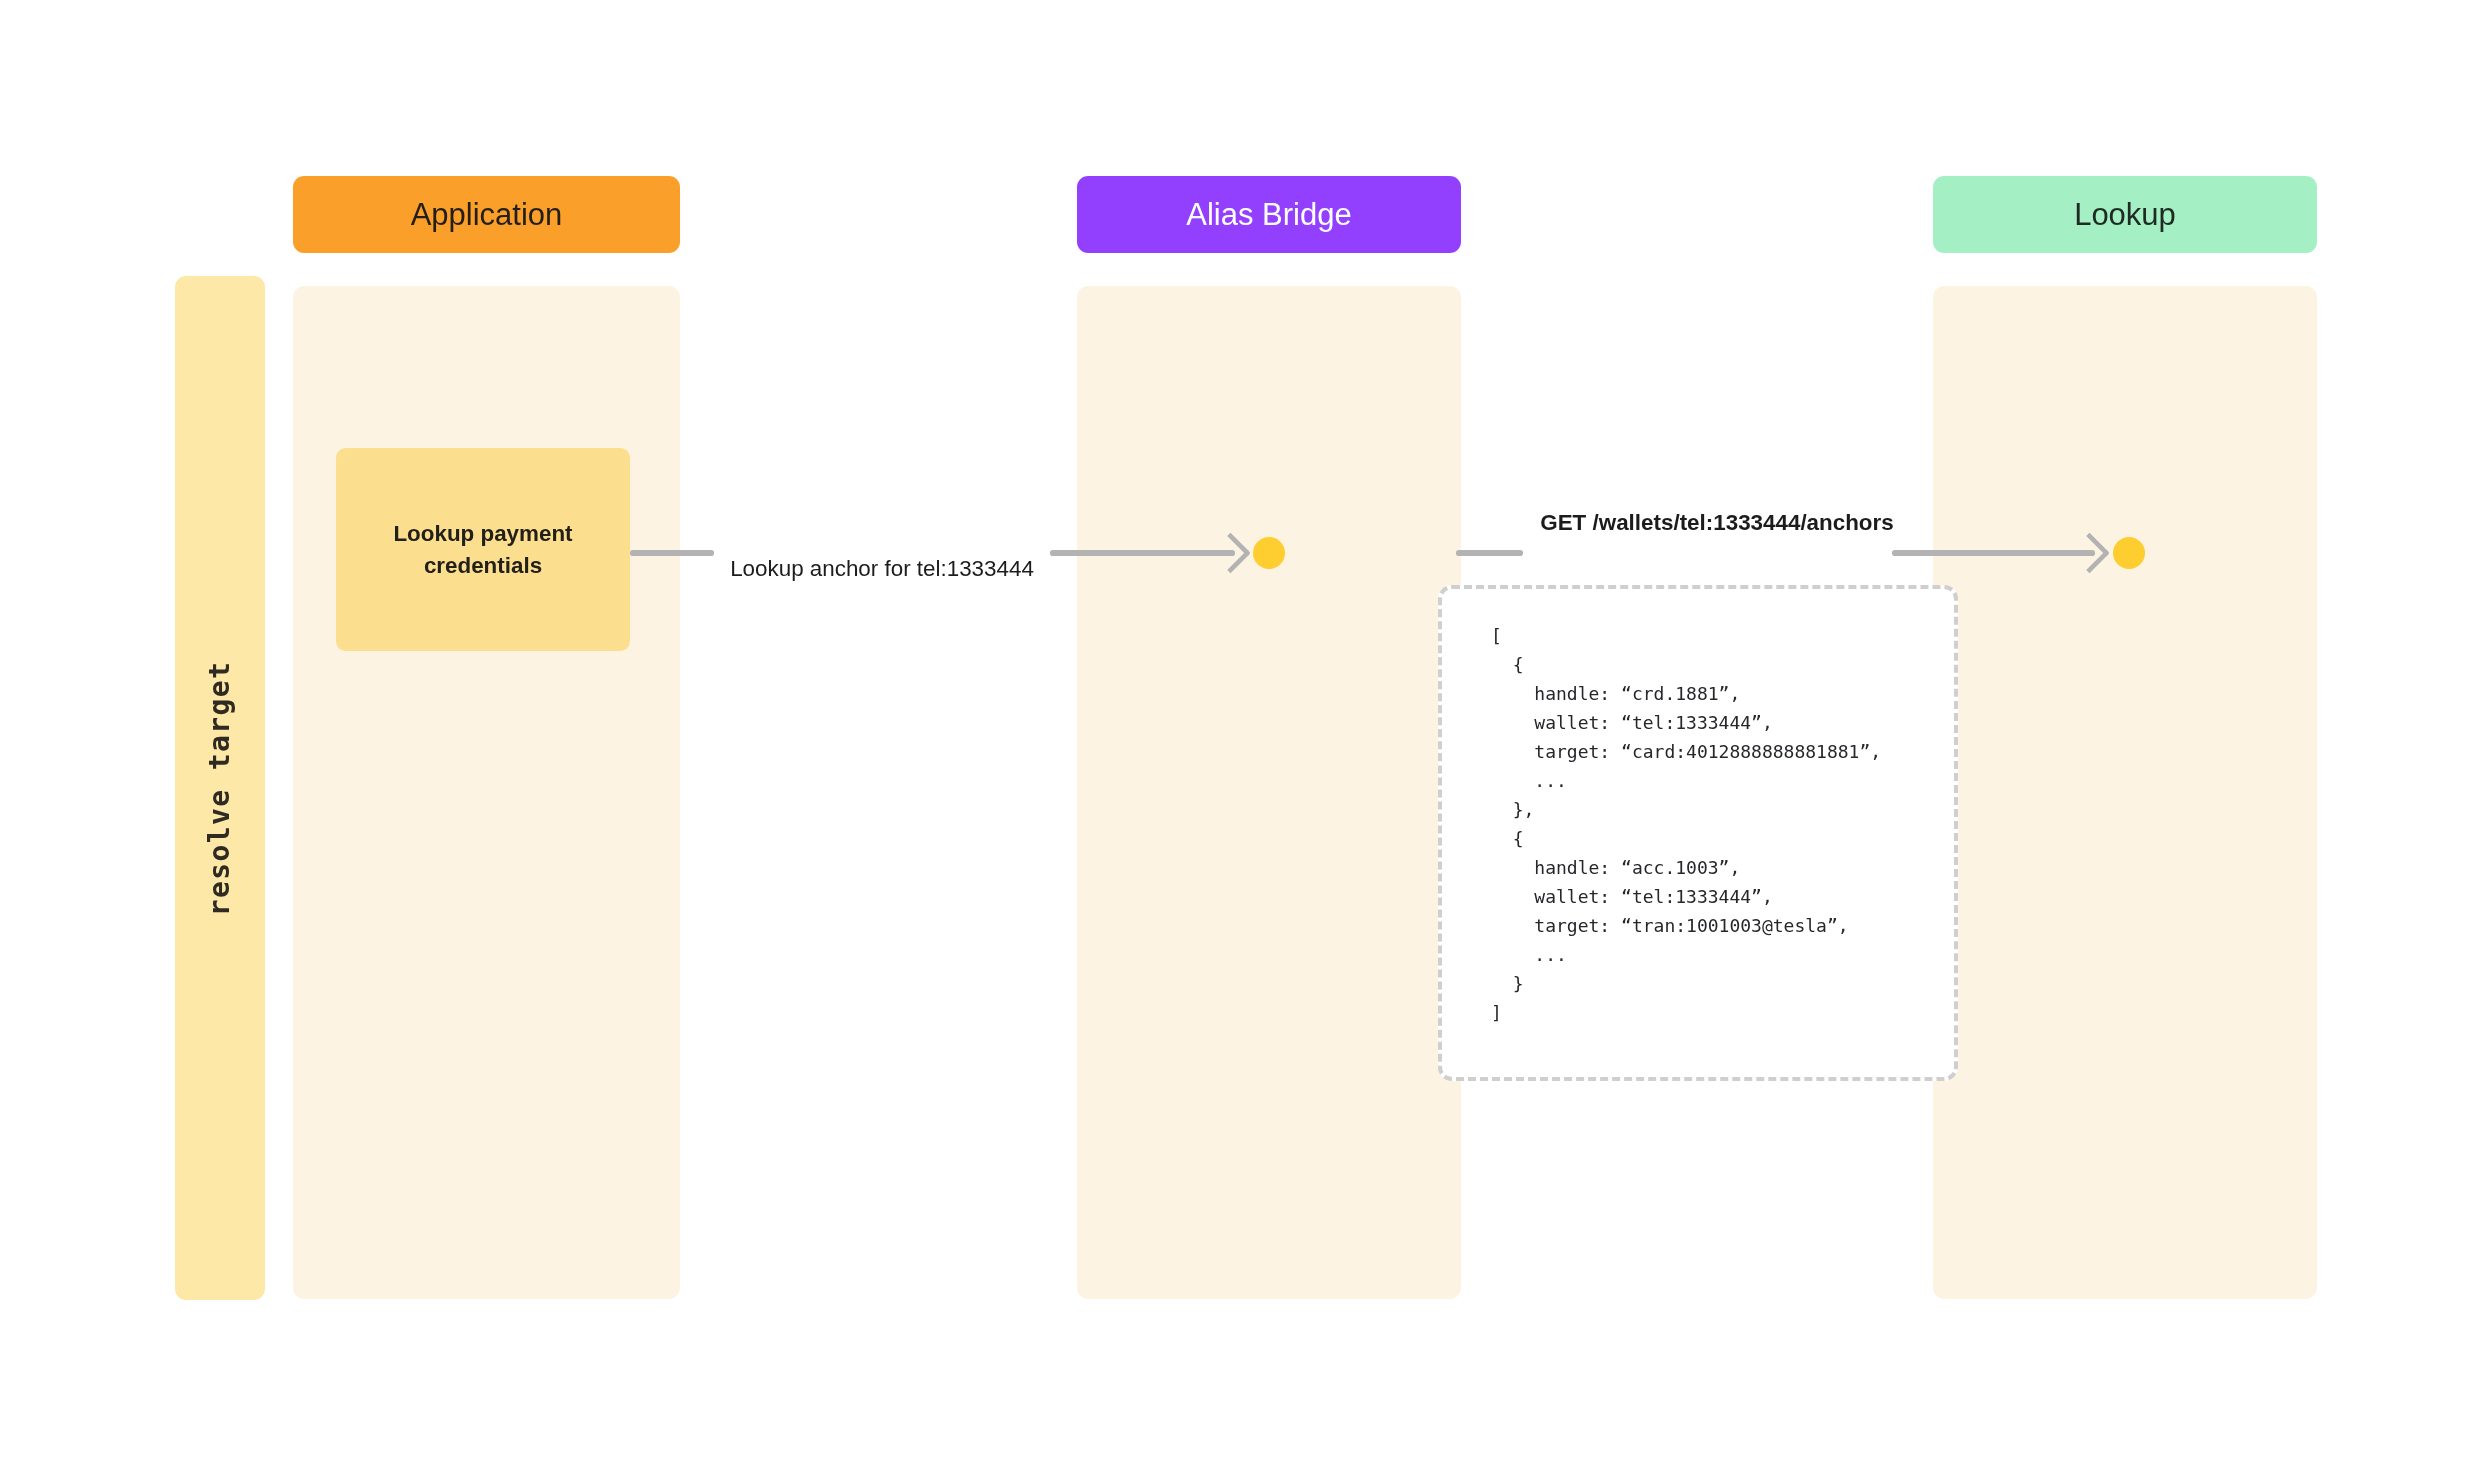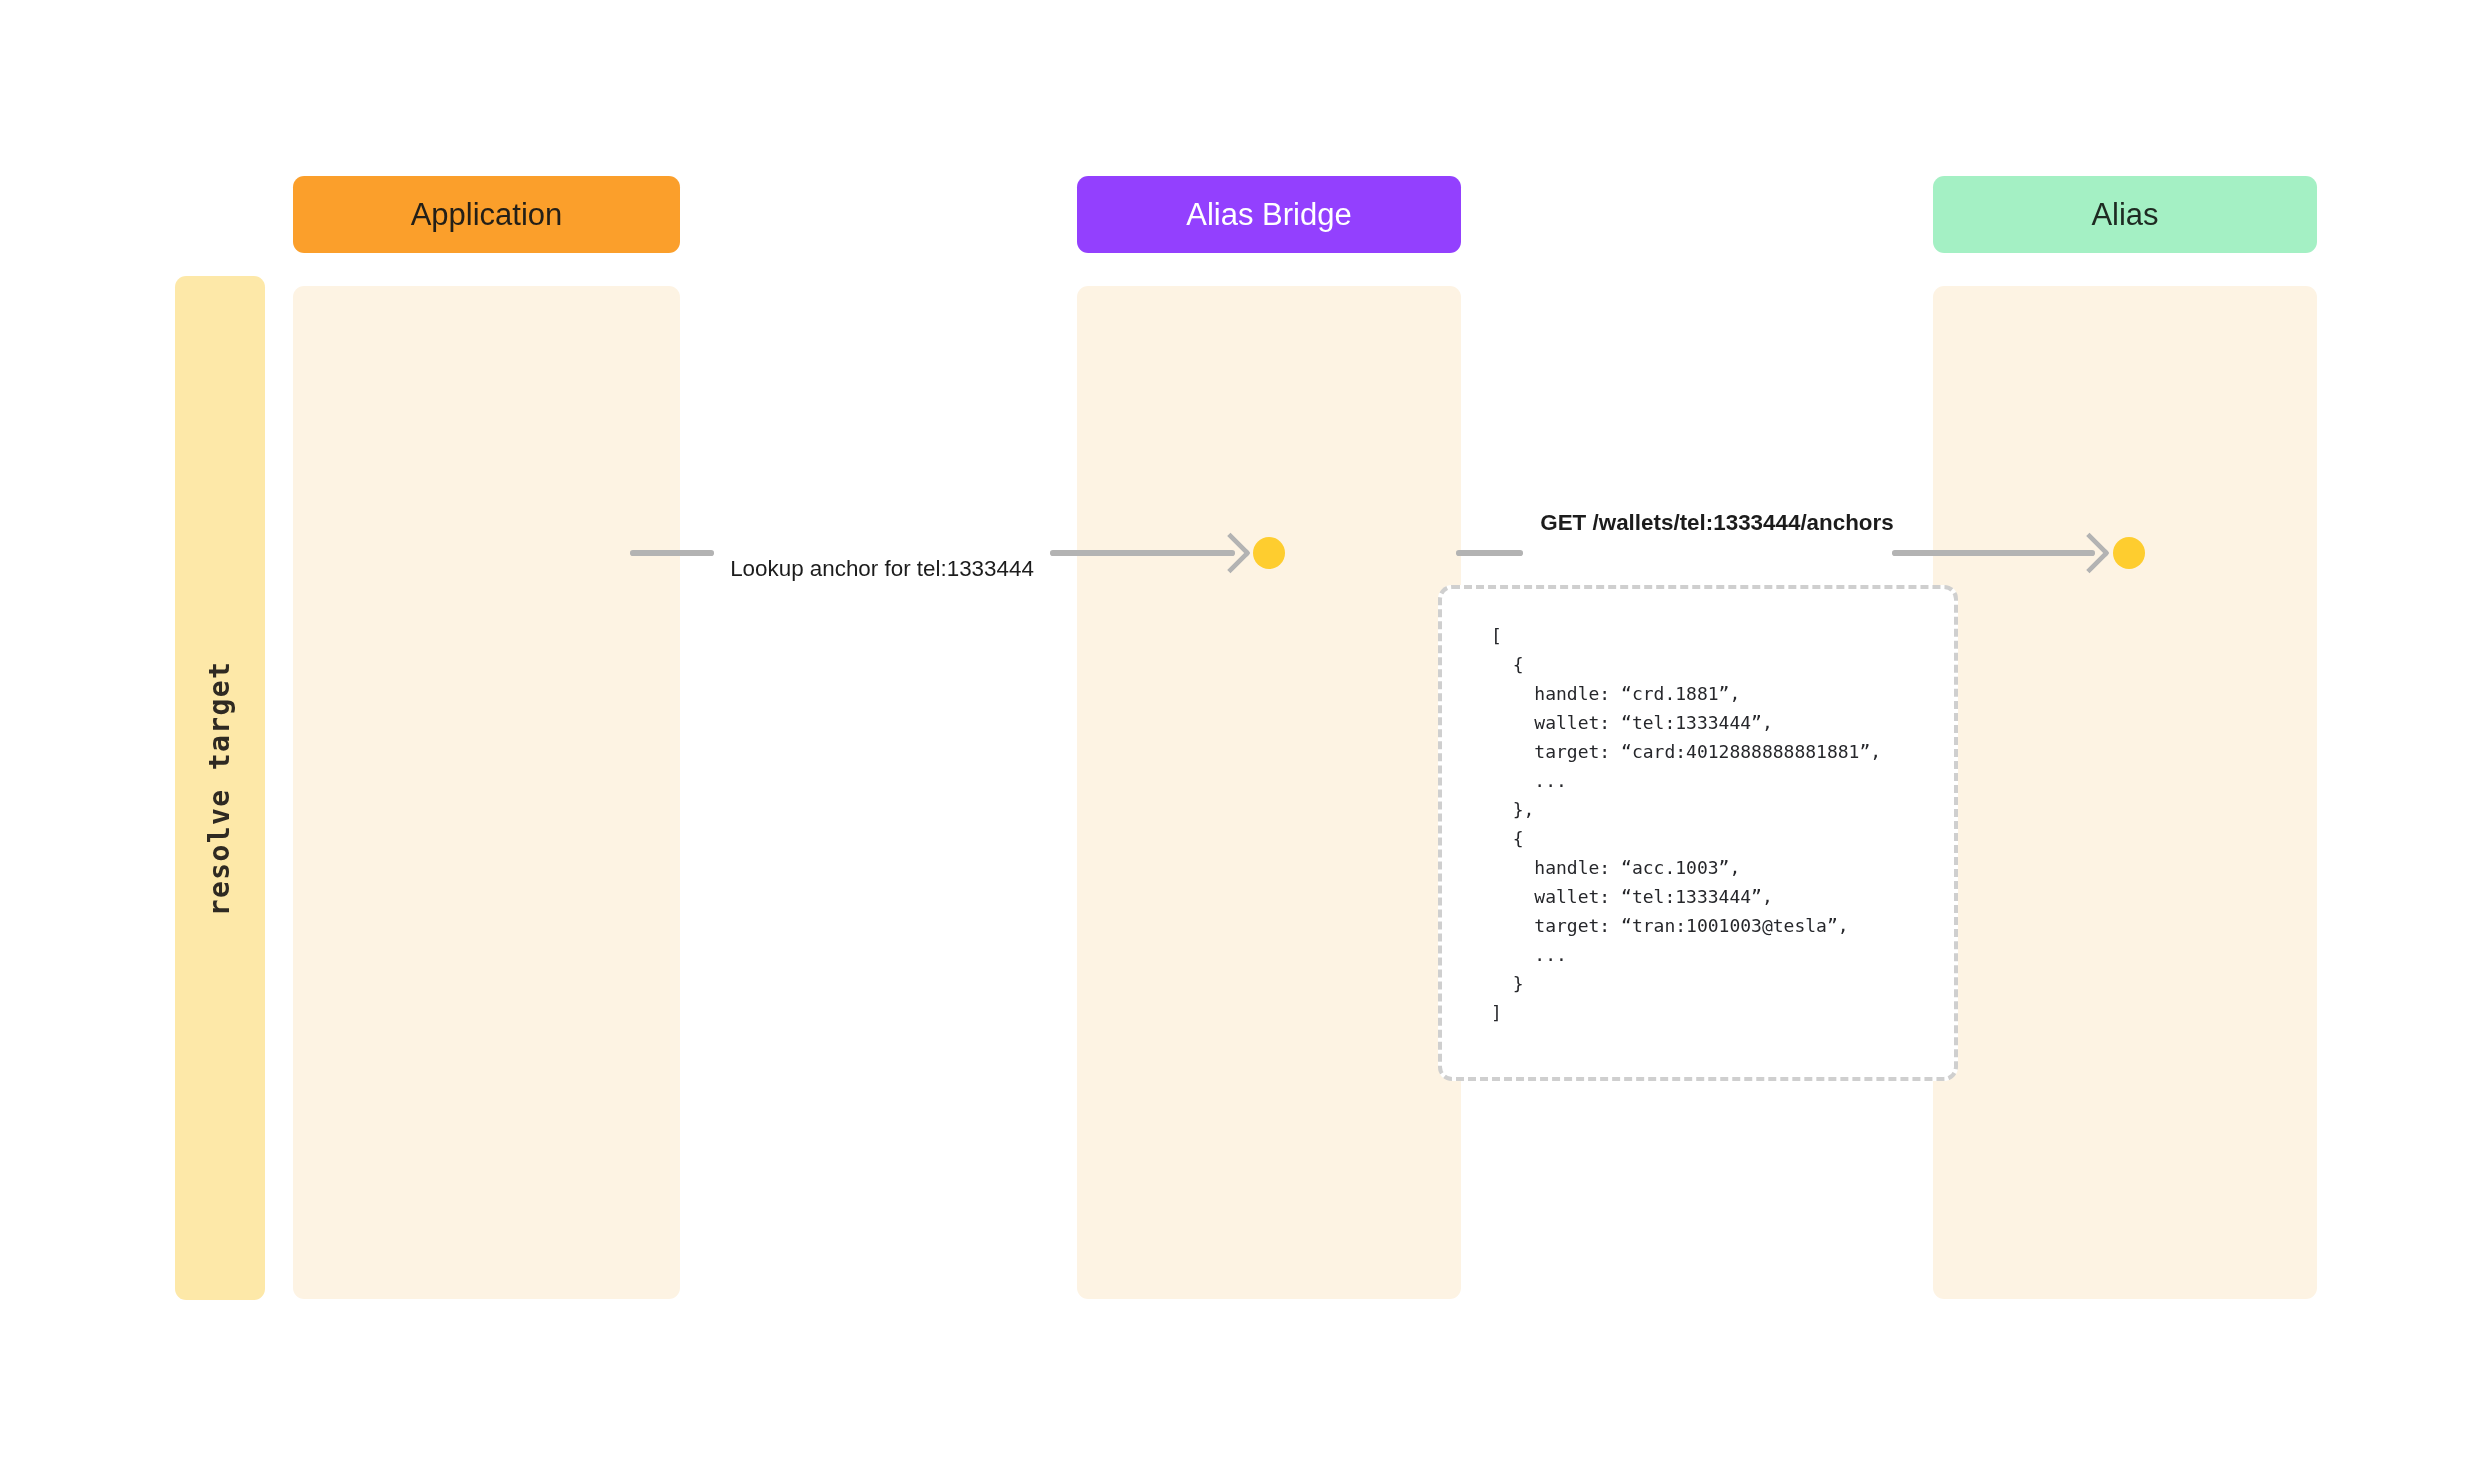--- a/index.html
+++ b/index.html
@@ -161,23 +161,26 @@
 
   <div class="participant" style="left:293px; width:387px; background:#fb9f2b; color:#231f18;">
     <span class="participant-label">Application</span>
   </div>
 
   <div class="participant" style="left:1077px; width:384px; background:#9340fe; color:#ffffff;">
     <span class="participant-label">Alias Bridge</span>
   </div>
 
   <div class="participant" style="left:1933px; width:384px; background:#a4f0c4; color:#1e2a22;">
-    <span class="participant-label">Alias</span>
-  </div>
-
+    <span class="participant-label">Lookup</span>
+  </div>
+
+  <div class="note" style="left:336px; top:448px; width:294px; height:203px;">
+    <div class="note-text">Lookup payment credentials</div>
+  </div>
 
   <div class="msg-line" style="left:630px; top:550px; width:84px;"></div>
   <div class="msg-label" style="left:882px; top:553px;margin-top:16px;">Lookup anchor for tel:1333444</div>
   <div class="msg-line" style="left:1050px; top:550px; width:185px;"></div>
   <div class="arrowhead" style="left:1216px; top:553px;"></div>
   <div class="activation-dot" style="left:1269px; top:553px;"></div>
 
   <div class="msg-line" style="left:1456px; top:550px; width:67px;"></div>
   <div class="msg-label" style="left:1717px; top:523px;font-weight:bold;">GET /wallets/tel:1333444/anchors</div>
   <div class="msg-line" style="left:1892px; top:550px; width:203px;"></div>

